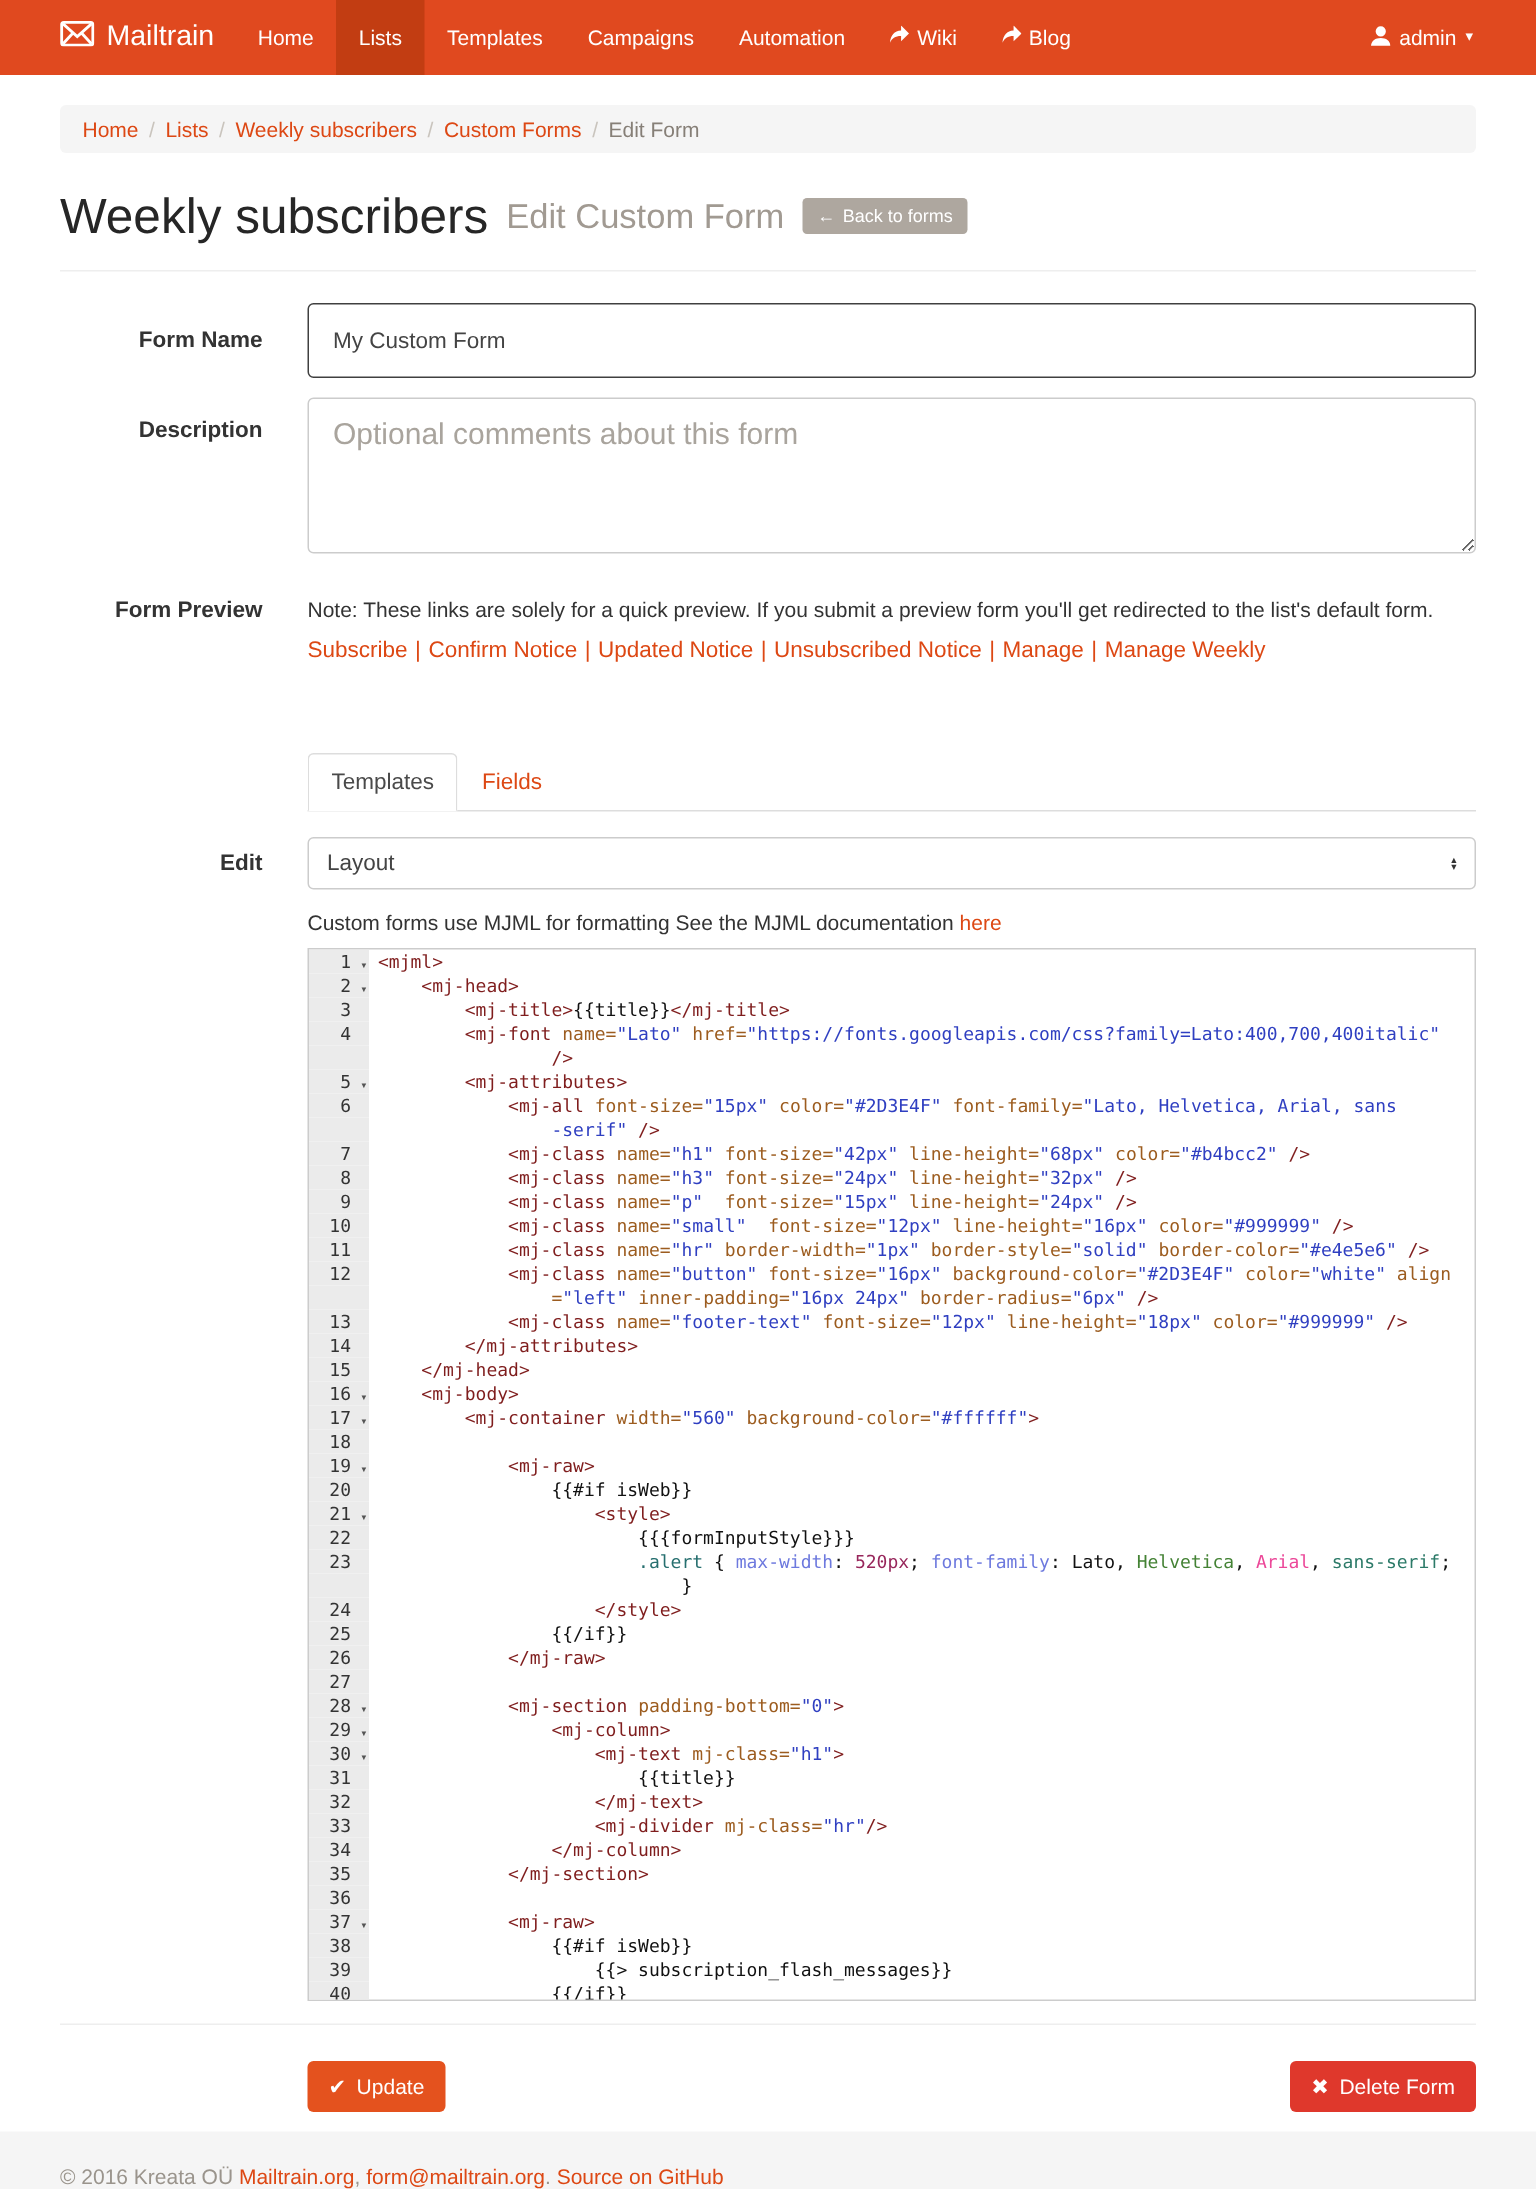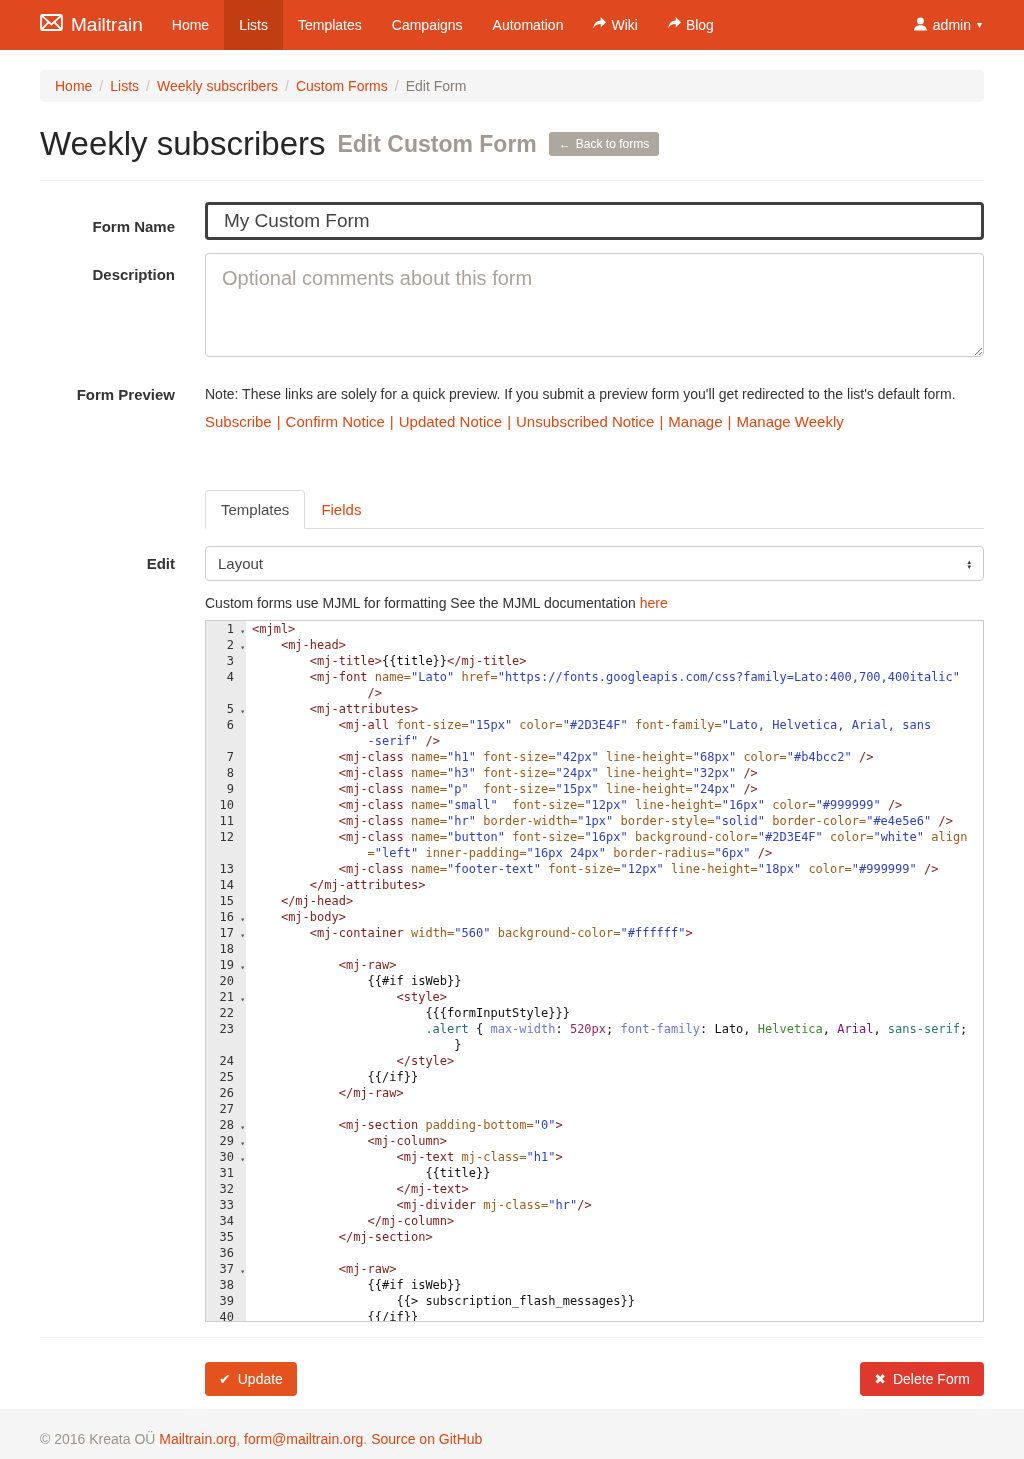--- a/index.html
+++ b/index.html
@@ -24,31 +24,31 @@
   
   .container { width:944px; margin:0 auto; }
 
   .breadcrumb { margin-top:20px; background:#f5f5f5; border-radius:4px; padding:8px 15px; font-size:14px; list-style:none; display:flex; flex-wrap:wrap; }
   .breadcrumb a { color:#DD4814; }
   .breadcrumb .sep { color:#c9c4bd; padding:0 7px; }
   .breadcrumb .current { color:#867f77; }
 
   .page-header { margin-top:23px; display:flex; align-items:center; gap:12px; }
   .page-header h1 { font-size:33px; font-weight:500; color:#262626; }
-  .page-header .subtitle { font-size:23px; font-weight:700; color:#a19a92; }
+  .page-header .subtitle { font-size:23px; font-weight:400; color:#a19a92; }
   .btn-back { background:#AEA79F; color:#fff; font-size:12px; padding:5px 10px; border:none; border-radius:3px; cursor:pointer; display:inline-flex; align-items:center; gap:5px; }
   hr.rule { border:none; border-top:1px solid #eee; margin-top:17px; }
 
   
   .frow { display:flex; }
   .flbl { flex:0 0 165px; padding-right:30px; text-align:right; font-weight:bold; font-size:15px; color:#333; }
   .fctl { flex:1; min-width:0; }
 
   .row-name { margin-top:21px; } .row-name .flbl { padding-top:16px; }
-  .input-text { width:100%; height:38px; border:3px solid #404040; border-radius:4px; padding:0 16px; font-size:19px; color:#444; font-family:"Liberation Sans", sans-serif; }
+  .input-text { width:100%; height:50px; border:1px solid #404040; border-radius:4px; padding:0 16px; font-size:15px; color:#444; font-family:"Liberation Sans", sans-serif; }
   .row-desc { margin-top:13px; } .row-desc .flbl { padding-top:13px; }
   .input-area { width:100%; height:104px; border:1px solid #ccc; border-radius:4px; padding:13px 16px; font-size:20px; color:#1d4ed8; resize:vertical; font-family:"Liberation Sans", sans-serif; }
   .input-area::placeholder { color:#a9a49d; }
 
   .row-preview { margin-top:26px; }
   .preview-note { font-size:14px; color:#333; }
   .preview-links { margin-top:11px; font-size:15px; color:#DD4814; }
   .preview-links a { color:#DD4814; }
   .preview-links .plsep { padding:0 5px; }
 
@@ -69,21 +69,21 @@
   
   .row-editor { margin-top:9px; }
   .editor { border:1px solid #ccc; height:702px; overflow:hidden; background:#fff;
             font-family:"DejaVu Sans Mono", monospace; font-size:12px; line-height:16px; }
   .ed-row { display:flex; height:16px; }
   .gut { flex:0 0 40px; background:#EBEBEB; color:#333; text-align:right; padding-right:12px; position:relative; user-select:none; }
   .fold { position:absolute; right:1px; top:3px; font-size:8px; color:#555; font-style:normal; cursor:pointer; }
   .code { flex:1; white-space:pre; padding-left:6px; color:#111; }
   .tg { color:#7f1d1d; } .at { color:#9C5C1F; } .st { color:#2F3FC1; } .tx { color:#111; }
   .csel { color:#266F6F; } .cprop { color:#6D79DE; } .cnum { color:#97265B; }
-  .cgrn { color:#448235; } .cblu { color:#701a75; } .ctea { color:#2C7A68; }
+  .cgrn { color:#448235; } .cblu { color:#ec4899; } .ctea { color:#2C7A68; }
 
   hr.rule2 { border:none; border-top:1px solid #eee; margin-top:15px; }
   .actions { margin-top:24px; display:flex; justify-content:space-between; padding-left:165px; }
   .btn { border:none; border-radius:4px; color:#fff; font-size:14px; padding:9px 14px; cursor:pointer; display:inline-flex; align-items:center; gap:7px; font-family:"Liberation Sans", sans-serif; }
   .btn-update { background:#E4521E; }
   .btn-delete { background:#DF382C; }
 
   footer { margin-top:13px; background:#f5f5f5; padding:22px 0 23px; }
   footer .ftext { font-size:14px; color:#9a948c; }
   footer a { color:#DD4814; }

